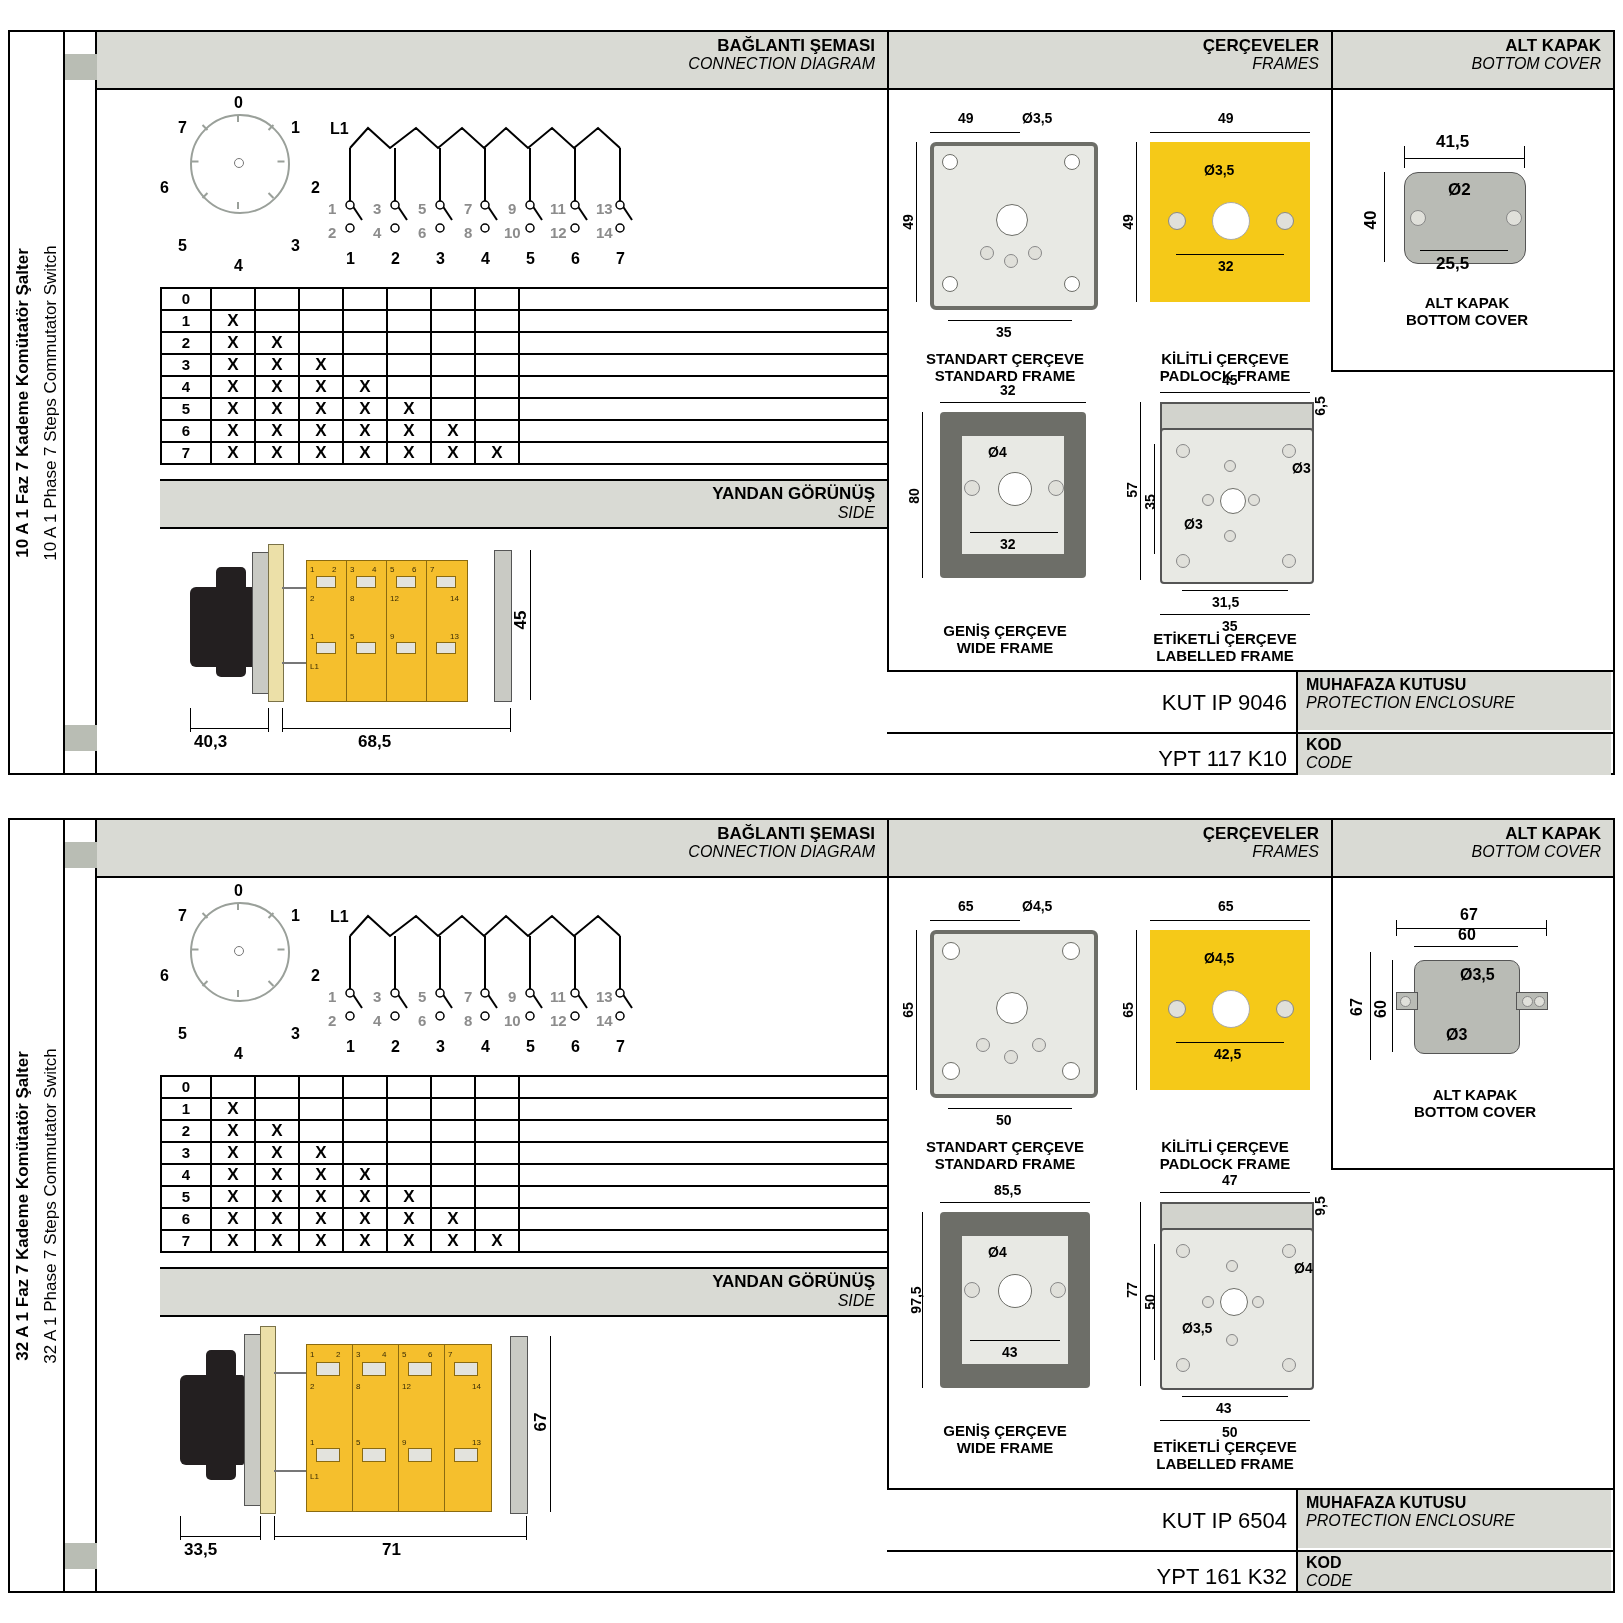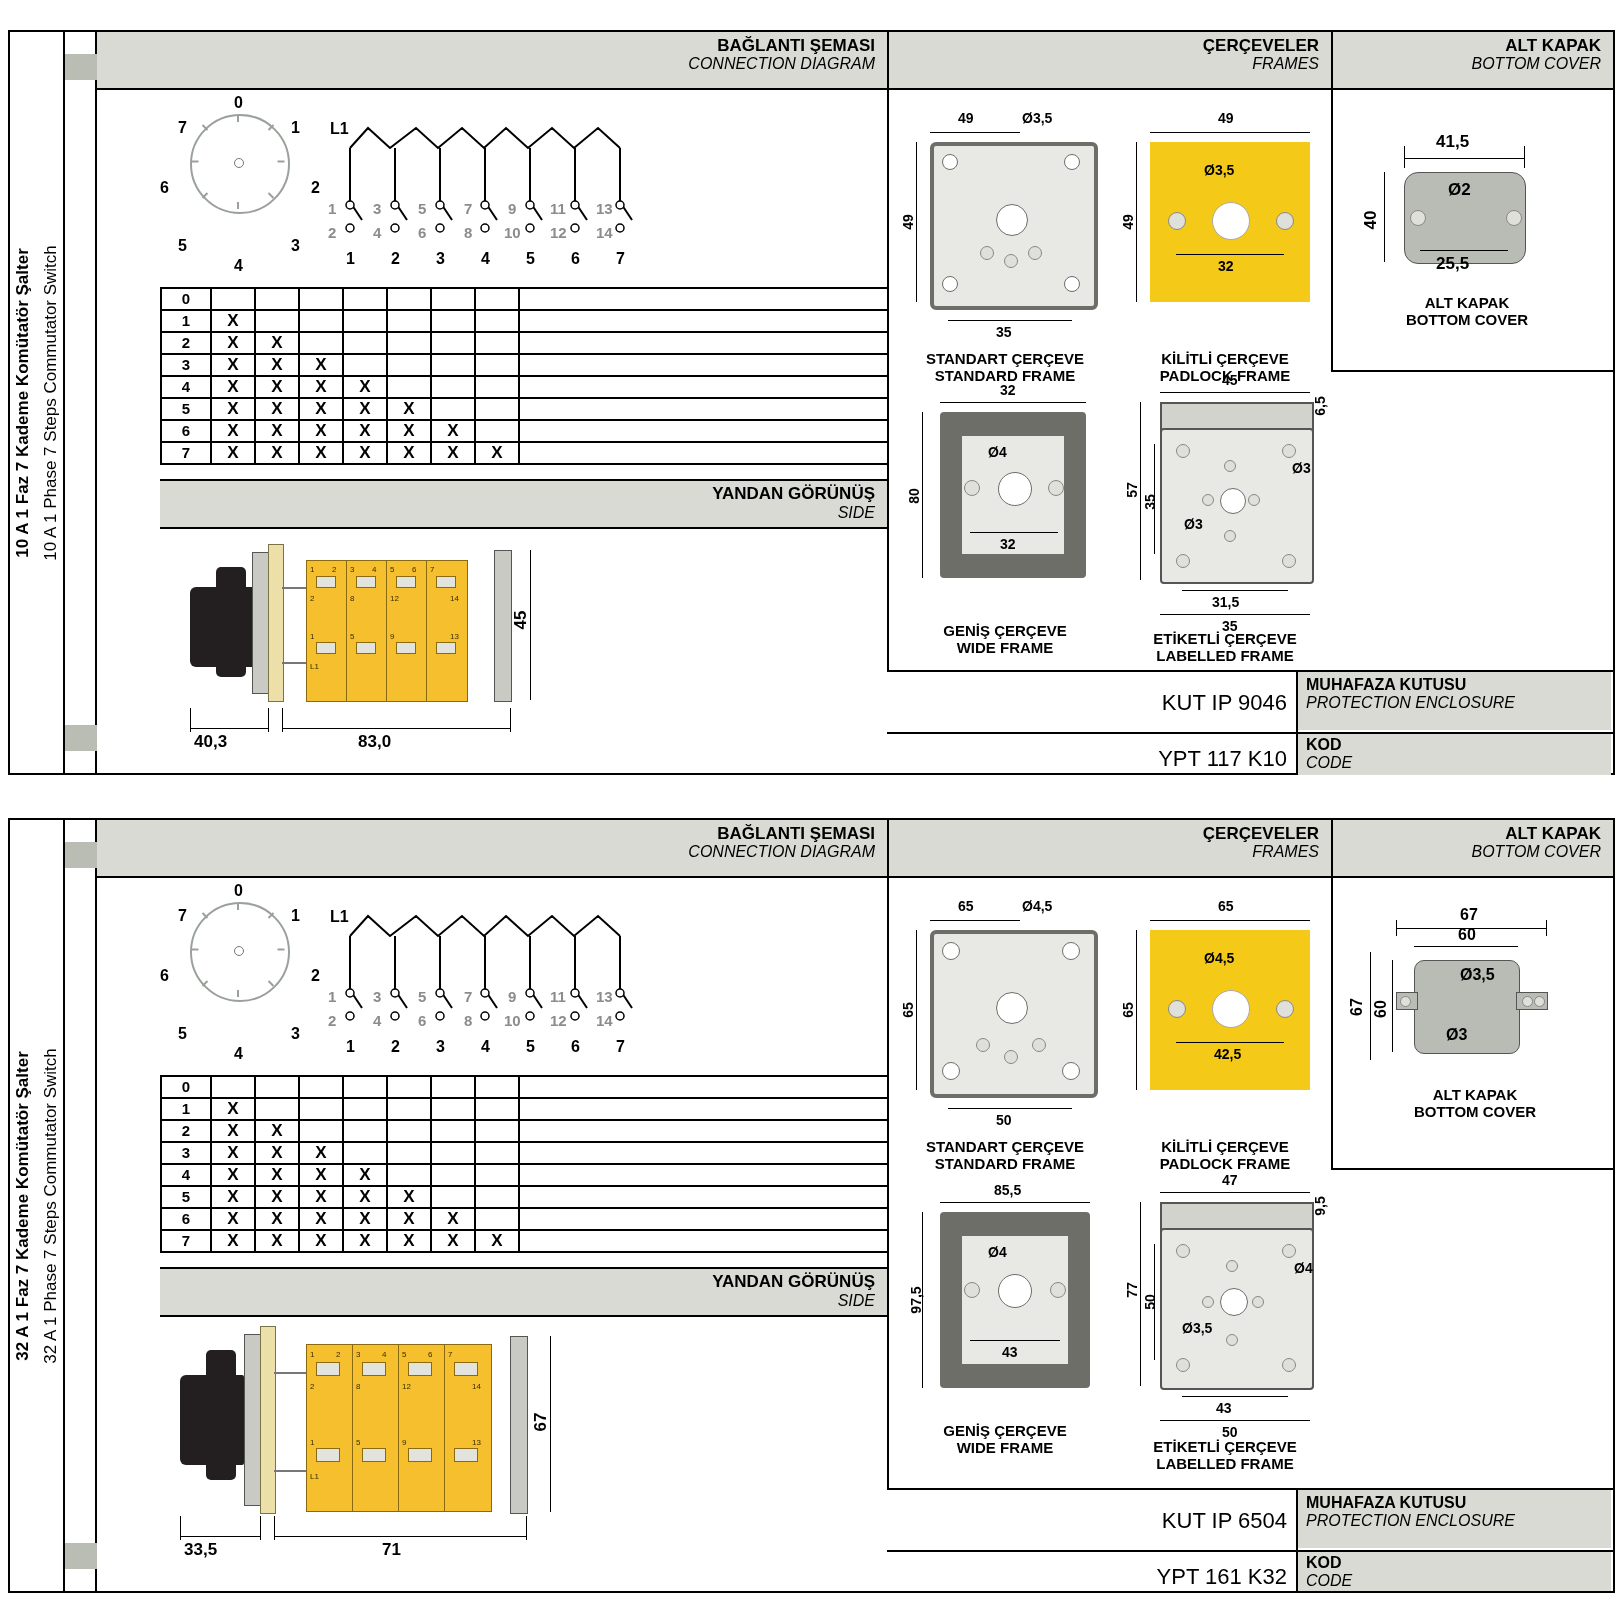--- a/index.html
+++ b/index.html
@@ -331,21 +331,21 @@
 
       <div class="dimvert" style="left:370px;top:18px;height:150px;"></div>
       <div class="dimtxt" style="left:352px;top:78px;transform:rotate(-90deg);">45</div>
       <div class="dimline" style="left:30px;top:196px;width:78px;"></div>
       <div class="dimvert" style="left:30px;top:176px;height:24px;"></div>
       <div class="dimvert" style="left:108px;top:176px;height:24px;"></div>
       <div class="dimtxt" style="left:34px;top:200px;">40,3</div>
       <div class="dimline" style="left:122px;top:196px;width:228px;"></div>
       <div class="dimvert" style="left:122px;top:176px;height:24px;"></div>
       <div class="dimvert" style="left:350px;top:176px;height:24px;"></div>
-      <div class="dimtxt" style="left:198px;top:200px;">83,0</div>
+      <div class="dimtxt" style="left:198px;top:200px;">68,5</div>
     </div>
 
     <div class="frm" style="left:890px;top:70px;width:210px;height:280px;">
       <div class="sqframe" style="left:30px;top:40px;width:160px;height:160px;"></div>
       <div class="hole" style="left:42px;top:52px;width:14px;height:14px;"></div>
       <div class="hole" style="left:164px;top:52px;width:14px;height:14px;"></div>
       <div class="hole" style="left:42px;top:174px;width:14px;height:14px;"></div>
       <div class="hole" style="left:164px;top:174px;width:14px;height:14px;"></div>
       <div class="hole" style="left:96px;top:102px;width:30px;height:30px;"></div>
       <div class="holefill" style="left:80px;top:144px;width:12px;height:12px;"></div>

